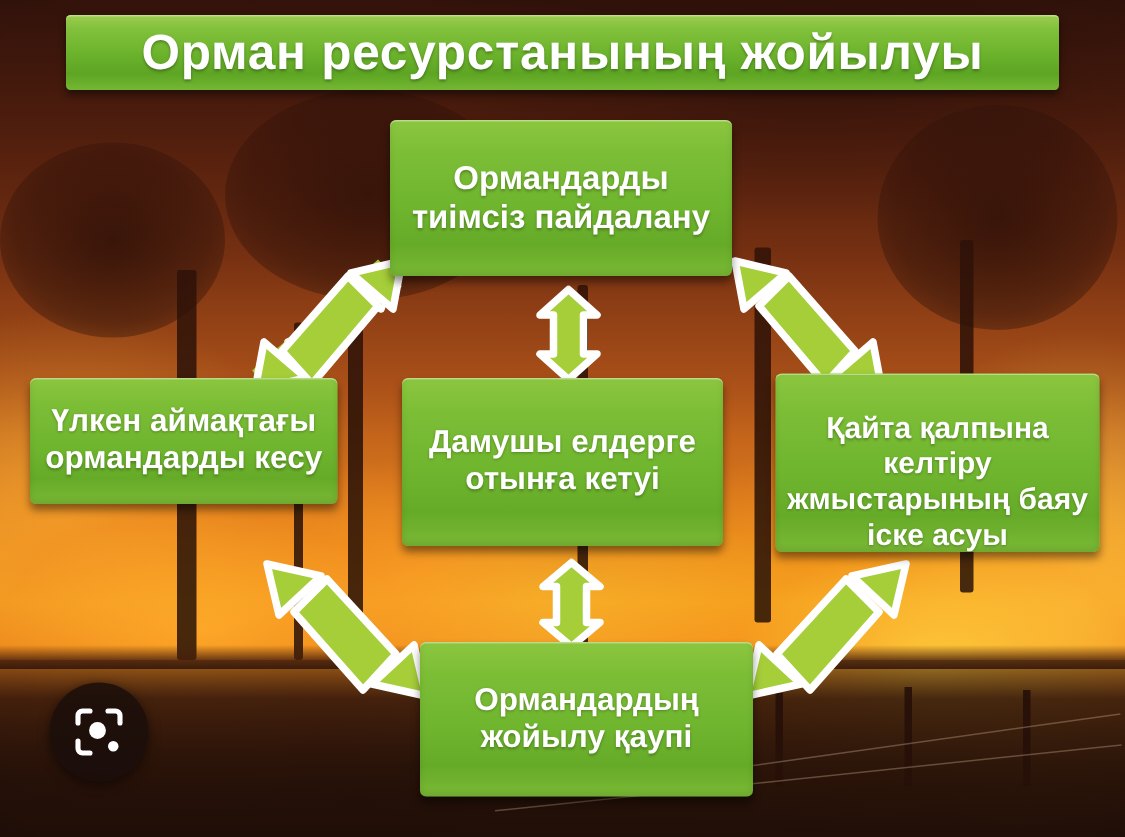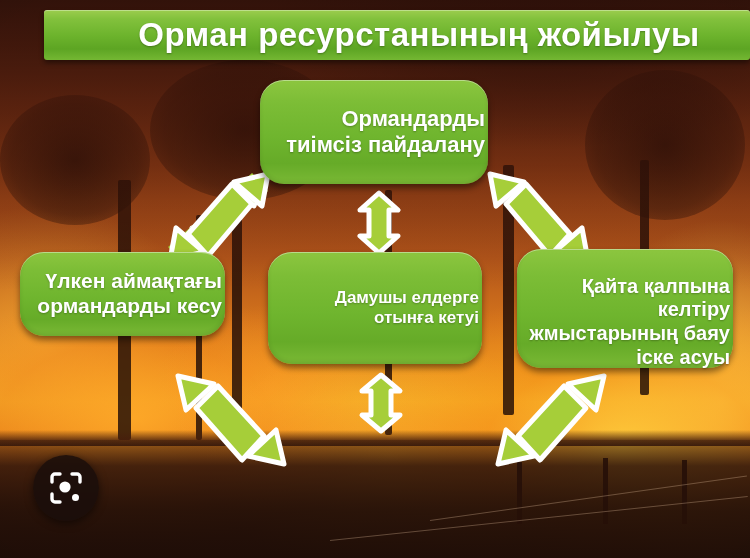--- a/index.html
+++ b/index.html
@@ -100,60 +100,59 @@
     left: 44px;
     top: 10px;
     width: 662px;
     height: 50px;
     border-radius: 3px;
     background: linear-gradient(to bottom, #9ccd4e 0%, #82c13c 18%, #6cb32c 52%, #5da523 78%, #74b733 100%);
     box-shadow: 0 3px 5px rgba(0,0,0,.45), inset 0 1px 0 rgba(255,255,255,.35);
     display: flex;
     align-items: center;
     justify-content: center;
-    padding-left: 44px;
   }
   .title-text {
     color: #ffffff;
     font-size: 33px;
     font-weight: 700;
     letter-spacing: .5px;
     white-space: nowrap;
     text-shadow: 0 1px 2px rgba(0,0,0,.30);
   }
 
   
   .node {
     position: absolute;
-    border-radius: 24px;
+    border-radius: 4px;
     background: linear-gradient(to bottom, #8cc63f 0%, #7cbd36 22%, #6fb52e 55%, #66ab28 80%, #7ab935 100%);
     box-shadow: 0 4px 6px rgba(0,0,0,.45), inset 0 1px 0 rgba(255,255,255,.40), inset 0 -2px 4px rgba(0,0,0,.10);
     display: flex;
     align-items: center;
     justify-content: center;
-    text-align: right;
+    text-align: center;
     box-sizing: border-box;
     padding: 6px 3px;
   }
   .node-text {
     color: #ffffff;
     font-weight: 700;
     line-height: 1.18;
     text-shadow: 0 1px 2px rgba(0,0,0,.28);
   }
 
   #node-top    { left: 260px; top: 80px;  width: 228px; height: 104px; }
   #node-left   { left: 20px;  top: 252px; width: 205px; height: 84px; }
   #node-center { left: 268px; top: 252px; width: 214px; height: 112px; }
   #node-right  { left: 517px; top: 249px; width: 216px; height: 119px; }
   #node-bottom { left: 280px; top: 428px; width: 222px; height: 103px; }
 
   #node-top    .node-text { font-size: 22px; }
   #node-left   .node-text { font-size: 21px; }
-  #node-center .node-text { font-size: 17px; }
+  #node-center .node-text { font-size: 21px; }
   #node-right  .node-text { font-size: 20px; margin-top: 27px; }
   #node-bottom .node-text { font-size: 21px; }
 
   
   .arrow { position: absolute; }
   .arrow svg { display: block; overflow: visible; }
 
   
   .lens-button {
     position: absolute;
@@ -268,20 +267,23 @@
   </div>
 
   <div class="node" id="node-center">
     <span class="node-text">Дамушы елдерге отынға кетуі</span>
   </div>
 
   <div class="node" id="node-right">
     <span class="node-text">Қайта қалпына келтіру жмыстарының баяу іске асуы</span>
   </div>
 
+  <div class="node" id="node-bottom">
+    <span class="node-text">Ормандардың жойылу қаупі</span>
+  </div>
 
   <div class="lens-button">
     <svg width="36" height="36" viewBox="0 0 36 36">
 
       <path d="M 4 12 L 4 7 A 3 3 0 0 1 7 4 L 12 4" fill="none" stroke="#ffffff" stroke-width="3.4" stroke-linecap="round"></path>
       <path d="M 24 4 L 29 4 A 3 3 0 0 1 32 7 L 32 12" fill="none" stroke="#ffffff" stroke-width="3.4" stroke-linecap="round"></path>
       <path d="M 4 24 L 4 29 A 3 3 0 0 0 7 32 L 12 32" fill="none" stroke="#ffffff" stroke-width="3.4" stroke-linecap="round"></path>
 
       <circle cx="17" cy="17" r="5.6" fill="#ffffff"></circle>
 

